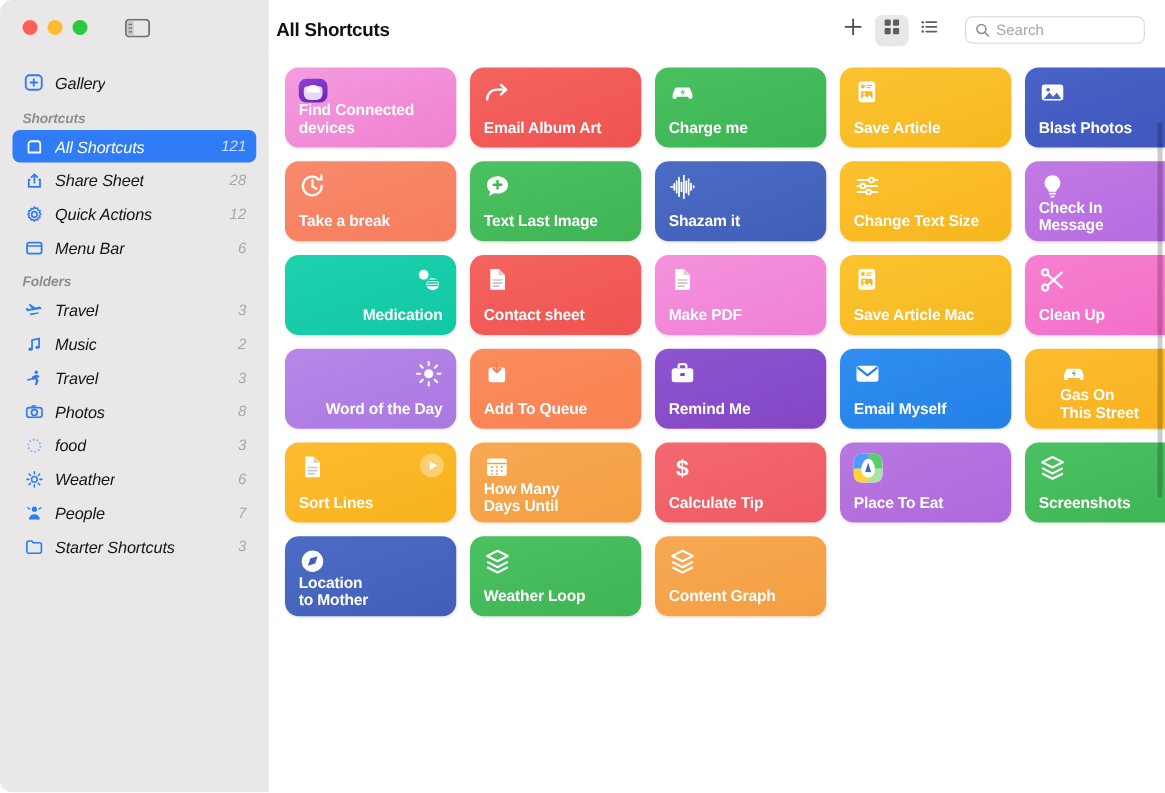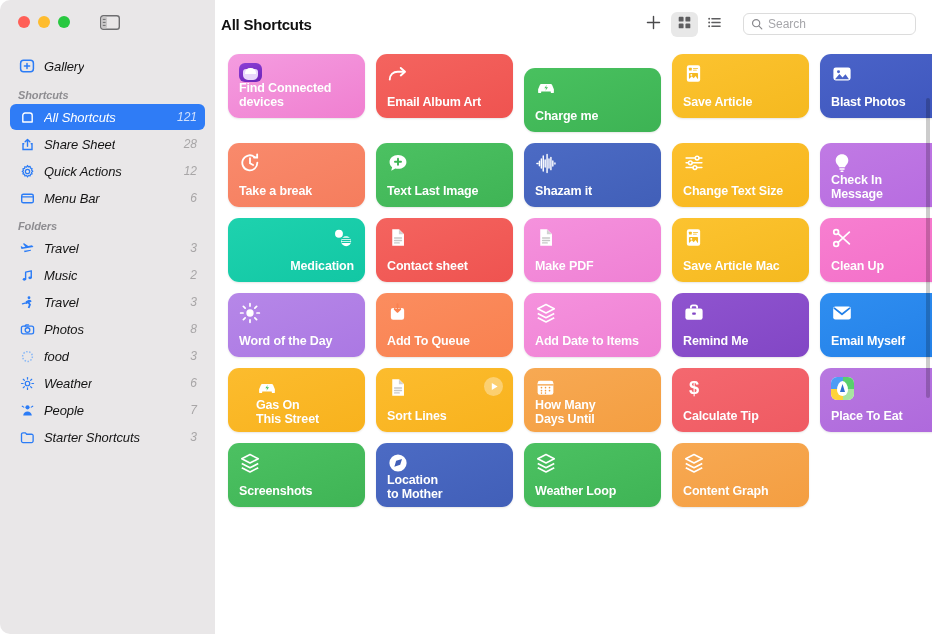--- a/index.html
+++ b/index.html
@@ -44,21 +44,21 @@
 
   .toolbar { height:48px; flex:0 0 48px; display:flex; align-items:center;
     padding:0 16px 0 6px; background:#ffffff; }
   .toolbar-title { font-size:15px; font-weight:bold; color:#111111; letter-spacing:-0.2px; }
   .toolbar-right { margin-left:auto; display:flex; align-items:center; gap:3px; }
   .tb-btn { width:27px; height:25px; border-radius:6px; display:flex;
     align-items:center; justify-content:center; color:#5d5d5f; background:transparent; }
   .tb-btn.active { background:#e8e8e8; }
   .plus-btn { width:30px; height:26px; display:flex; align-items:center;
     justify-content:center; color:#4a4a4c; }
-  .search { width:173px; height:22px; border:1px solid #dcdcdc; border-radius:6px;
+  .search { width:144px; height:22px; border:1px solid #dcdcdc; border-radius:6px;
     display:flex; align-items:center; gap:5px; padding:0 7px; margin-left:12px;
     background:#ffffff; }
   .search .sico { color:#8a8a8e; display:flex; }
   .search input { border:none; outline:none; font-size:12px; color:#333;
     font-family:"Liberation Sans", sans-serif; width:100%; background:transparent; }
   .search input::placeholder { color:#a6a6aa; }
 
   
   .grid-wrap { flex:1; overflow:hidden; position:relative; padding:0 0 0 0; }
   .grid { display:grid; grid-template-columns:repeat(5, 137px); gap:11px 11px;
@@ -340,21 +340,21 @@
             </span>
             <span class="title">Find Connected<br>devices</span>
           </div>
           <div class="card" style="background: linear-gradient(160deg, rgb(244, 100, 95), rgb(239, 83, 80));">
             <span class="glyph"><svg viewBox="0 0 24 24" width="22" height="22" fill="none" stroke="#fff" stroke-width="2.1" stroke-linecap="round" stroke-linejoin="round">
                 <path d="M3 18c0-5 3.6-8.5 8.6-8.5H19"></path>
                 <path d="M15 5.4L19.6 9.5 15 13.6"></path>
               </svg></span>
             <span class="title">Email Album Art</span>
           </div>
-          <div class="card" style="background: linear-gradient(160deg, rgb(73, 193, 95), rgb(61, 179, 84)); margin-top: 14px;">
+          <div class="card" style="background: linear-gradient(160deg, rgb(73, 193, 95), rgb(61, 179, 84));">
             <span class="glyph"><svg viewBox="0 0 24 24" width="22" height="22">
                 <path d="M3.4 16.5v-3.2l1.8-4.4c.4-.9 1-1.3 2-1.3h9.6c1 0 1.6.4 2 1.3l1.8 4.4v3.2a1 1 0 0 1-1 1h-1.4a1 1 0 0 1-1-1v-.8H6.8v.8a1 1 0 0 1-1 1H4.4a1 1 0 0 1-1-1z" fill="#fff"></path>
                 <path d="M12.8 8.6l-2.6 3.6h2l-.8 2.8 2.8-3.8h-2.1z" fill="#49c15f"></path>
               </svg></span>
             <span class="title">Charge me</span>
           </div>
           <div class="card" style="background: linear-gradient(160deg, rgb(252, 195, 48), rgb(245, 185, 31));">
             <span class="glyph"><svg viewBox="0 0 24 24" width="21" height="21">
                 <rect x="4.4" y="2.6" width="15.2" height="18.8" rx="2.4" fill="#fff"></rect>
                 <g fill="#f5b91f">
@@ -463,43 +463,35 @@
             <span class="title">Save Article Mac</span>
           </div>
           <div class="card" style="background: linear-gradient(160deg, rgb(247, 127, 208), rgb(243, 110, 200));">
             <span class="glyph"><svg viewBox="0 0 24 24" width="22" height="22" fill="none" stroke="#fff" stroke-width="1.9" stroke-linecap="round">
                 <circle cx="5.6" cy="5.4" r="2.6"></circle>
                 <circle cx="5.6" cy="18.6" r="2.6"></circle>
                 <path d="M7.8 7.2L20 18.4M7.8 16.8L20 5.6"></path>
               </svg></span>
             <span class="title">Clean Up</span>
           </div>
-          <div class="card" style="background: linear-gradient(160deg, rgb(182, 135, 232), rgb(171, 120, 227));">
+          <div class="card" style="background: linear-gradient(160deg, rgb(182, 135, 232), rgb(171, 120, 227)); align-items: flex-end;">
             <span class="glyph"><svg viewBox="0 0 24 24" width="22" height="22">
                 <circle cx="12" cy="12" r="4" fill="#fff"></circle>
                 <g stroke="#fff" stroke-width="1.9" stroke-linecap="round">
                   <path d="M12 1.8v2.6M12 19.6v2.6M1.8 12h2.6M19.6 12h2.6M4.8 4.8l1.9 1.9M17.3 17.3l1.9 1.9M19.2 4.8l-1.9 1.9M6.7 17.3l-1.9 1.9"></path>
                 </g>
               </svg></span>
             <span class="title">Word of the Day</span>
           </div>
           <div class="card" style="background: linear-gradient(160deg, rgb(251, 141, 95), rgb(249, 129, 80));">
             <span class="glyph"><svg viewBox="0 0 24 24" width="21" height="21">
                 <path d="M4.4 9.4a2.6 2.6 0 0 1 2.6-2.6h10a2.6 2.6 0 0 1 2.6 2.6v8.4a2.6 2.6 0 0 1-2.6 2.6H7a2.6 2.6 0 0 1-2.6-2.6z" fill="#fff"></path>
                 <path d="M12 2.6v8.2M8.8 8l3.2 3.2L15.2 8" stroke="#f98150" stroke-width="2.2" stroke-linecap="round" stroke-linejoin="round" fill="none"></path>
               </svg></span>
             <span class="title">Add To Queue</span>
-          </div>
-          <div class="card" style="background: linear-gradient(160deg, rgb(245, 146, 221), rgb(239, 128, 212));">
-            <span class="glyph"><svg viewBox="0 0 24 24" width="22" height="22" fill="none" stroke="#fff" stroke-width="1.8" stroke-linejoin="round">
-                <path d="M12 2.8L21 7.4 12 12 3 7.4z"></path>
-                <path d="M3 12.6L12 17.2l9-4.6"></path>
-                <path d="M3 17.2L12 21.8l9-4.6"></path>
-              </svg></span>
-            <span class="title">Add Date to Items</span>
           </div>
           <div class="card" style="background: linear-gradient(160deg, rgb(143, 84, 207), rgb(130, 70, 197));">
             <span class="glyph"><svg viewBox="0 0 24 24" width="22" height="22">
                 <rect x="2.6" y="7.2" width="18.8" height="12.2" rx="2.4" fill="#fff"></rect>
                 <path d="M8.6 7v-1.4a2 2 0 0 1 2-2h2.8a2 2 0 0 1 2 2V7" fill="none" stroke="#fff" stroke-width="2"></path>
                 <rect x="10" y="11.4" width="4" height="2.6" rx="0.8" fill="#8246c5"></rect>
               </svg></span>
             <span class="title">Remind Me</span>
           </div>
           <div class="card" style="background: linear-gradient(160deg, rgb(47, 142, 240), rgb(35, 128, 232));">

